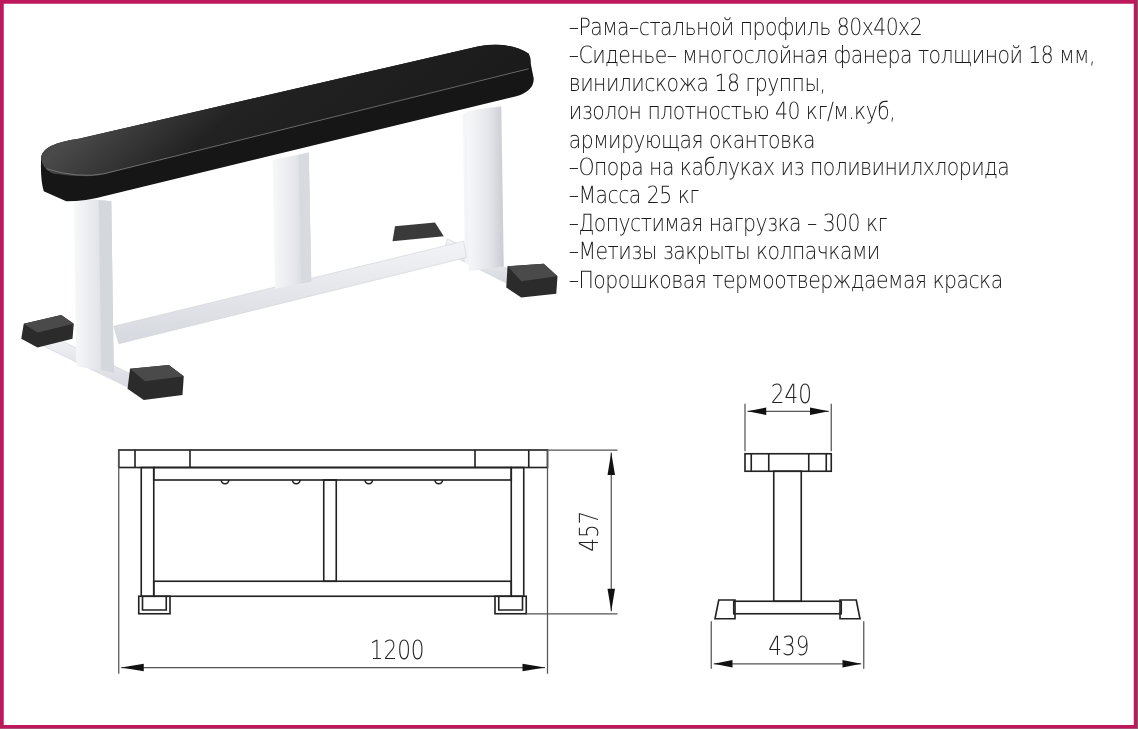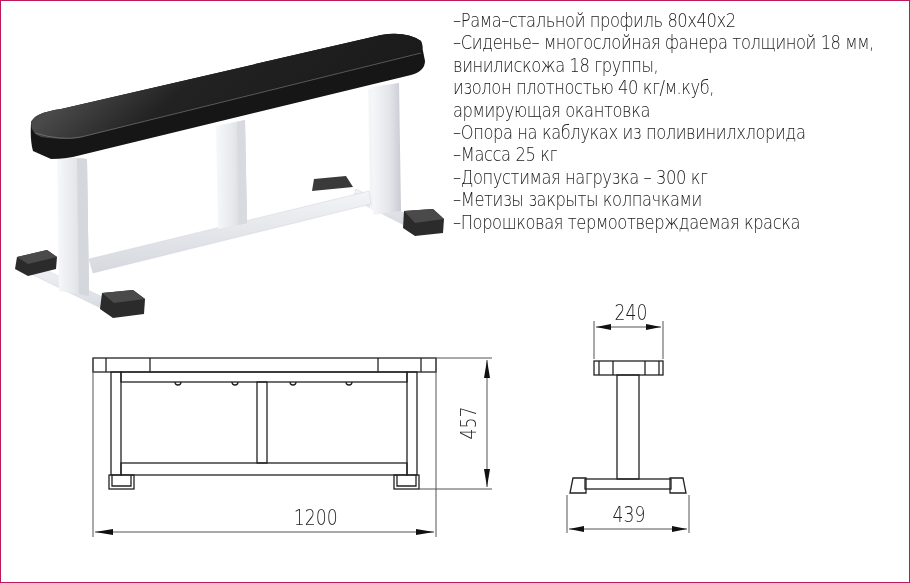--- a/index.html
+++ b/index.html
@@ -1,21 +1,21 @@
 <!DOCTYPE html>
 <html><head>
 <meta charset="utf-8">
 <style>
   html, body { margin: 0; padding: 0; background: #000; }
   #frame {
     position: relative;
     width: 910px; height: 583px;
     box-sizing: border-box;
     background: #fff;
-    border: 1px solid #be185d;
+    border: 3px solid #be185d;
     overflow: hidden;
     font-family: "DejaVu Sans", sans-serif;
   }
   #specs {
     position: absolute; left: 452px; top: 8px;
     margin: 0; padding: 0; list-style: none;
     font-family: "DejaVu Sans", sans-serif;
     font-size: 19px; line-height: 22.4px;
     color: #1a1a1a;
     letter-spacing: -0.5px;

